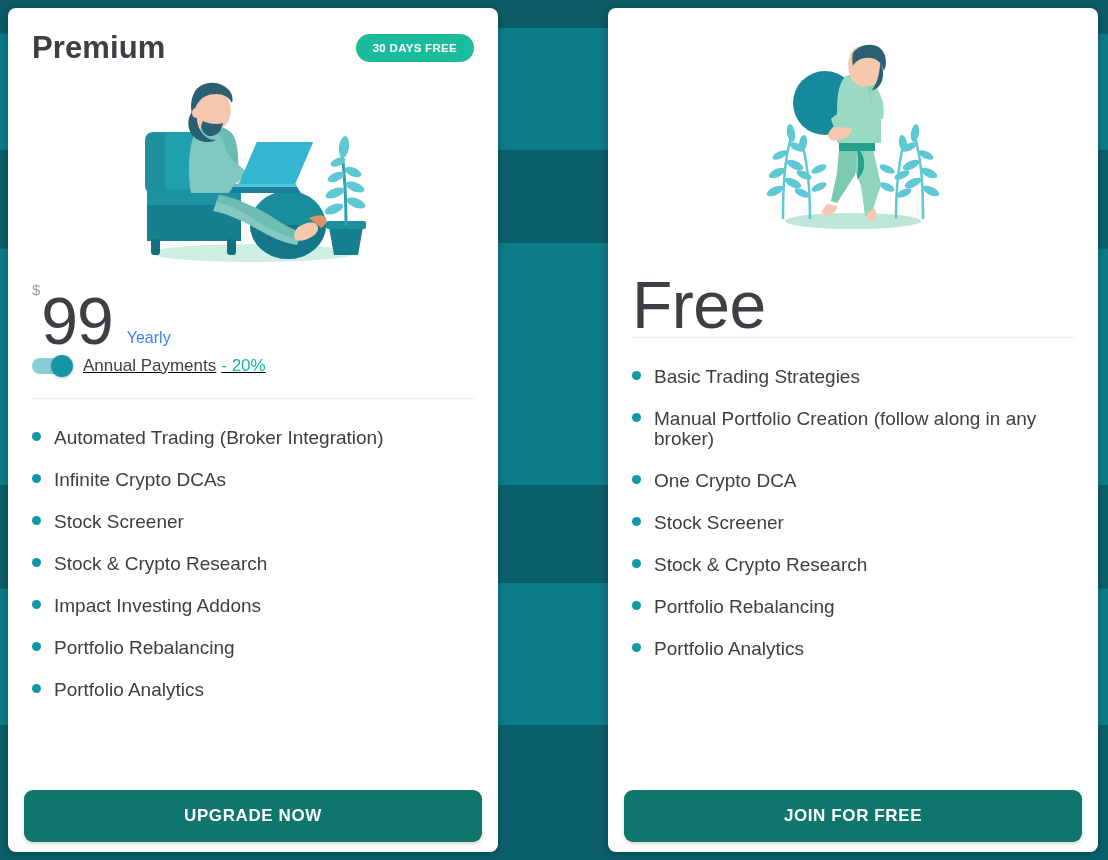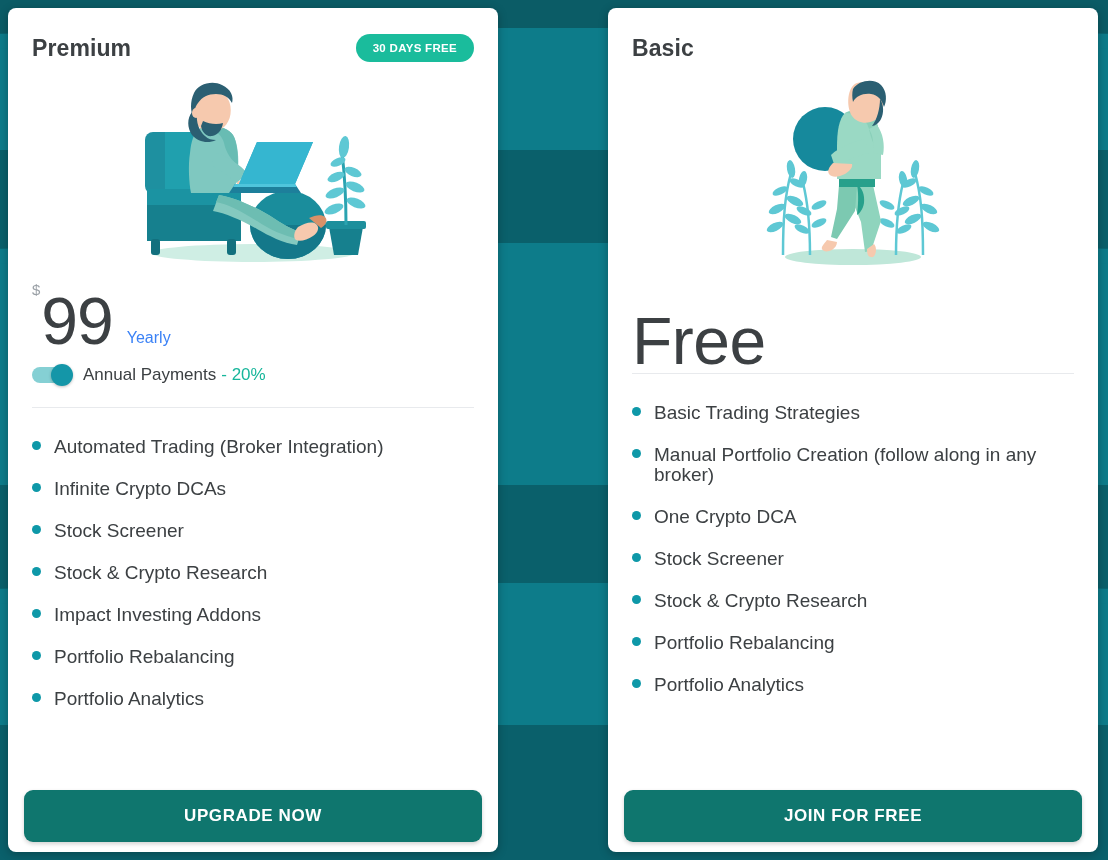--- a/index.html
+++ b/index.html
@@ -67,21 +67,21 @@
   }
 
   
   .card-head {
     display: flex;
     align-items: center;
     justify-content: space-between;
     height: 36px;
   }
   .plan-title {
-    font-size: 23px;
+    font-size: 31px;
     font-weight: bold;
     color: #3c4043;
     letter-spacing: 0.1px;
   }
   .badge {
     background: #1abc9c;
     color: #ffffff;
     font-size: 11.5px;
     font-weight: bold;
     letter-spacing: 0.3px;
@@ -137,22 +137,23 @@
   .price-row.free-row {
     height: 94px;
     margin-top: 12px;
     align-items: flex-end;
   }
 
   
   .toggle-row {
     display: flex;
     align-items: center;
-    margin-top: 9px;
+    margin-top: 0;
     height: 26px;
+    text-decoration: underline;
   }
   .switch {
     position: relative;
     width: 40px;
     height: 16px;
     border-radius: 10px;
     background: #85d0d4;
     margin-right: 11px;
     flex: none;
   }
@@ -355,23 +356,20 @@
         </li>
       </ul>
   </div>
 
   <button class="cta">UPGRADE NOW</button>
 </div>
 
 <div class="card" id="card-basic">
   <div class="card-inner">
 
-    <div class="card-head">
-      <div class="plan-title">Basic</div>
-    </div>
 
     <div class="illus-wrap">
 
       <svg width="200" height="190" viewBox="0 0 200 190">
         <ellipse cx="100" cy="180" rx="68" ry="8" fill="#bfe7d9"></ellipse>
 
         <g stroke="#5ec8d4" stroke-width="2.5" fill="none">
           <path d="M30 178C30 140 32 118 38 96"></path>
           <path d="M57 178C57 146 55 126 50 106"></path>
         </g>

